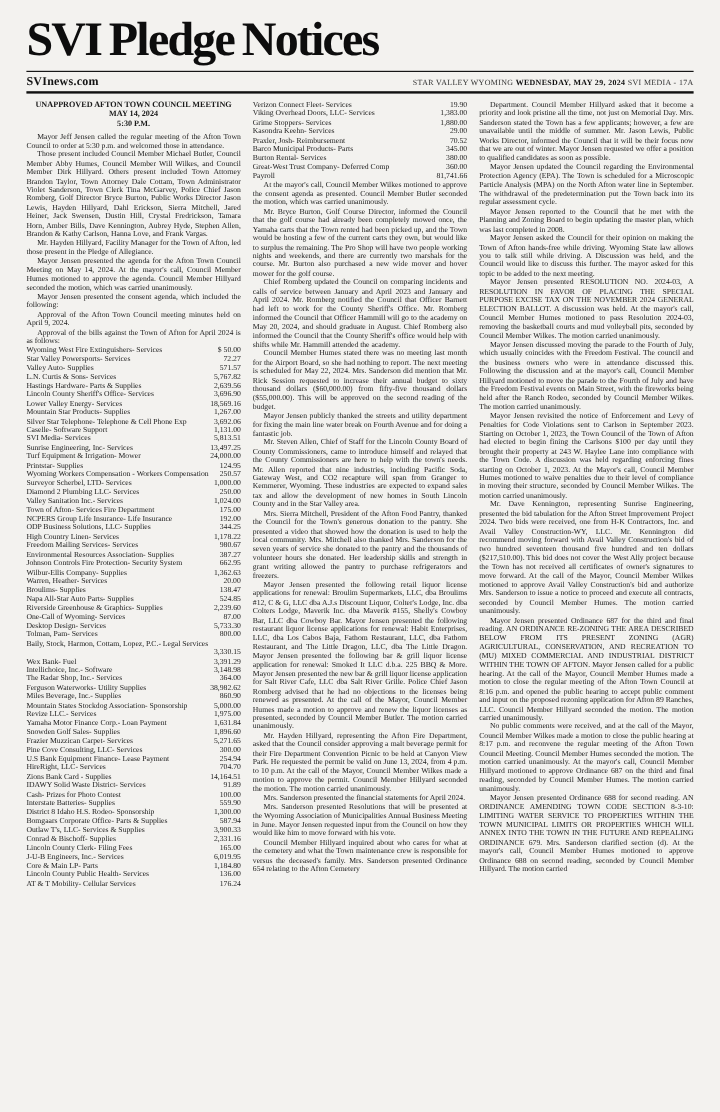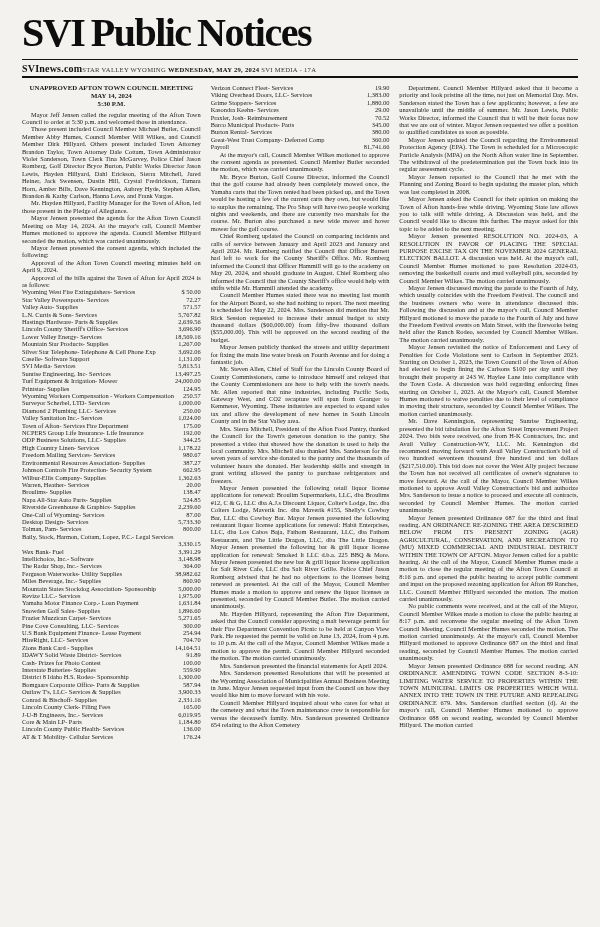--- a/index.html
+++ b/index.html
@@ -8,39 +8,39 @@
     background:#f3f2ef;color:#141414;
     font-family:"Liberation Serif","DejaVu Serif",serif;
     overflow:hidden;
   }
   .masthead{padding:12px 22px 0;}
   .masthead h1{
     margin:0;font-size:40px;line-height:42px;font-weight:bold;
     letter-spacing:-1.5px;word-spacing:-2px;color:#0d0d0d;
   }
   .rule-thin{border-top:1.5px solid #161616;margin:5px 22px 0;}
-  .info-row{display:flex;align-items:baseline;padding:3px 22px 2px;}
+  .info-row{display:flex;justify-content:space-between;align-items:baseline;padding:3px 22px 2px;}
   .site{font-weight:bold;font-size:10px;letter-spacing:.2px;}
   .meta{font-size:6.6px;letter-spacing:.3px;color:#2a2a2a;white-space:nowrap;}
   .meta .date{font-weight:bold;color:#111;}
   .meta .loc,.meta .edition{color:#333;}
   .rule-thick{border-top:2.5px solid #111;margin:0 22px 5px;}
   .columns{display:flex;gap:10px;padding:1px 22px;height:834px;overflow:hidden;}
   .col{flex:1 1 0;min-width:0;font-size:6.4px;line-height:7.4px;text-align:justify;color:#1b1b1b;}
   .notice-heading{text-align:center;font-weight:bold;font-size:6.8px;line-height:8.2px;margin:0 0 2px;}
   .para{margin:0;text-indent:9px;}
   .bill-row{display:flex;flex-wrap:wrap;text-align:left;}
   .bill-name{white-space:normal;}
   .bill-amount{margin-left:auto;padding-left:5px;}
 </style>
 </head>
 <body>
 
 <div class="masthead">
-  <h1>SVI Public Notices</h1>
+  <h1>SVI Pledge Notices</h1>
 </div>
 <div class="rule-thin"></div>
 <div class="info-row">
   <span class="site">SVInews.com</span>
   <span class="meta">
     <span class="loc">STAR VALLEY WYOMING</span>
     <span class="date">WEDNESDAY, MAY 29, 2024</span>
     <span class="edition">SVI MEDIA - 17A</span>
   </span>
 </div>

